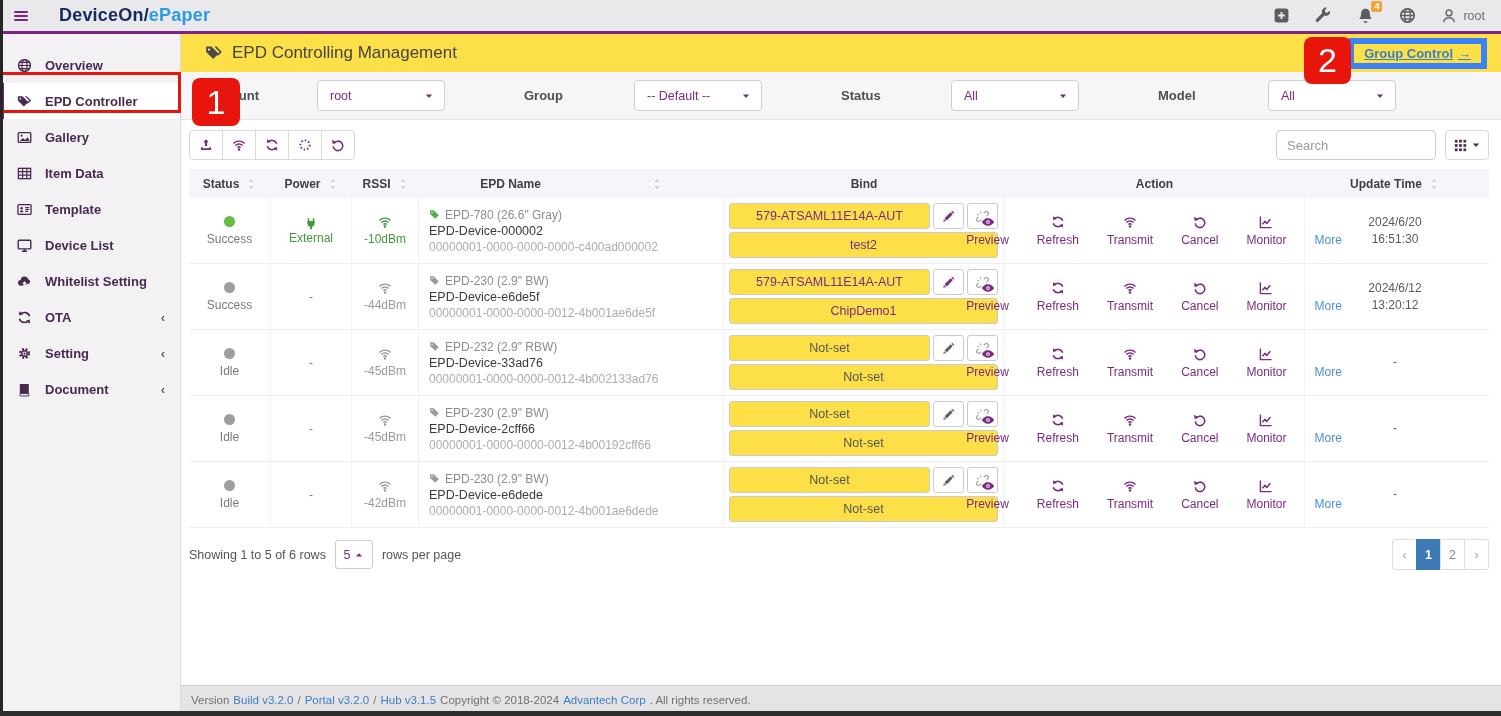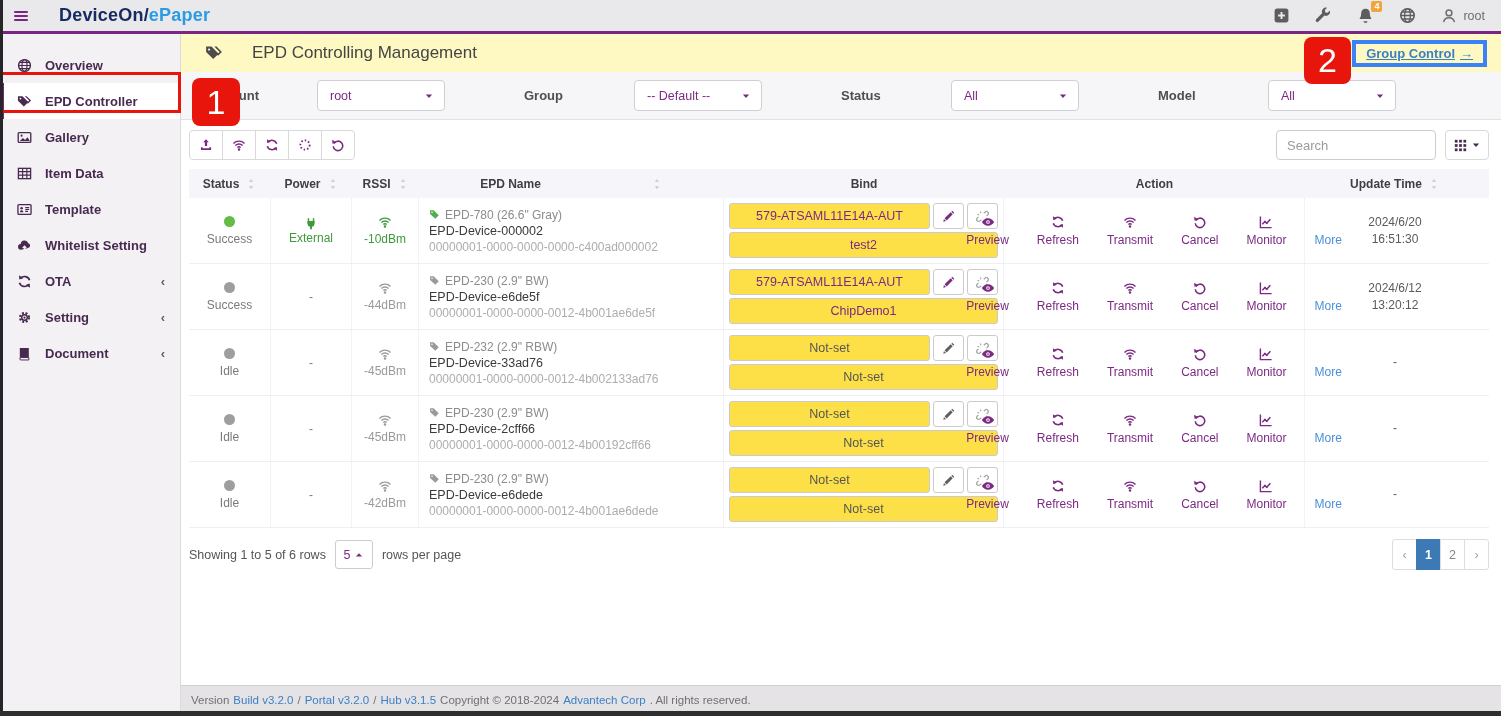--- a/index.html
+++ b/index.html
@@ -33,25 +33,25 @@
   .sidebar { width:181px; background:#f3f1f4; border-right:1px solid #dcdadd; padding-top:13px; flex:none; }
   .sitem { height:36px; display:flex; align-items:center; gap:13px; padding-left:17px;
            color:#482a50; font-size:13px; font-weight:600; cursor:pointer; }
   .sitem .i { color:#482a50; }
   .sitem.active { background:#fff; border-left:4px solid #7b2483; padding-left:13px; }
   .sitem .chev { margin-left:auto; margin-right:15px; color:#6a5570; }
 
   .content { flex:1; display:flex; flex-direction:column; background:#fff; position:relative; }
 
   
-  .pagehead { height:38px; background:#fef9c3; display:flex; align-items:center;
-              padding:0 14px 0 24px;gap:20px; }
+  .pagehead { height:38px; background:#fde047; display:flex; align-items:center;
+              padding:0 14px 0 24px; }
   .pagehead .i { color:#4c4c4c; margin-right:9px; }
   .ptitle { font-size:17px; color:#454545; }
-  .gc-wrap { margin-left:auto; border:4px solid #3b82f6; padding:2px 10px; background:transparent; }
+  .gc-wrap { margin-left:auto; border:6px solid #3b82f6; padding:2px 10px; background:transparent; }
   .gc-link { color:#3b7fc4; font-size:13px; font-weight:bold; text-decoration:underline; cursor:pointer;
              display:flex; align-items:center; gap:5px; }
 
   
   .filters { height:48px; background:#f6f5f7; border-bottom:1px solid #e2e1e3;
              display:grid; grid-template-columns:1fr 1fr 1fr 1fr; align-items:center; padding:0 26px; }
   .fgroup { display:flex; align-items:center; }
   .flabel { width:110px; font-size:13px; font-weight:bold; color:#4f4f4f; }
   .fselect { width:128px; height:31px; background:#fff; border:1px solid #cfcfd2; border-radius:4px;
              display:flex; align-items:center; padding:0 10px 0 12px; cursor:pointer; }
@@ -242,20 +242,29 @@
             <circle cx="4.9" cy="6.7" r="1.4" fill="currentColor"></circle>
             <path d="M3 10.9c.3-1.4 1.1-2 1.9-2s1.6.6 1.9 2z" fill="currentColor"></path>
             <path d="M8.8 6h4.2M8.8 8h4.2M8.8 10h3" stroke="currentColor" stroke-width="1.1"></path>
           </svg>
         </span>
       <span>Template</span>
     </div>
     <div class="sitem">
       <span class="i">
           <svg viewBox="0 0 16 16" xmlns="http://www.w3.org/2000/svg">
+            <rect x="1.3" y="2.4" width="13.4" height="9.2" rx="1" fill="none" stroke="currentColor" stroke-width="1.5"></rect>
+            <path d="M5.3 14.2h5.4M8 11.6v2.6" stroke="currentColor" stroke-width="1.5"></path>
+          </svg>
+        </span>
+      <span>Device List</span>
+    </div>
+    <div class="sitem">
+      <span class="i">
+          <svg viewBox="0 0 16 16" xmlns="http://www.w3.org/2000/svg">
             <path d="M4.4 12.6a3.1 3.1 0 0 1-.4-6.2 4.1 4.1 0 0 1 8-.9 2.6 2.6 0 0 1-.3 5.1z" fill="currentColor"></path>
             <path d="M8 13.8V8.9M6.1 10.7L8 8.7l1.9 2" stroke="#f3f1f4" stroke-width="1.3" fill="none"></path>
           </svg>
         </span>
       <span>Whitelist Setting</span>
     </div>
     <div class="sitem">
       <span class="i">
           <svg viewBox="0 0 16 16" xmlns="http://www.w3.org/2000/svg">
             <path d="M13.4 6.6A5.6 5.6 0 0 0 3.6 4.9" fill="none" stroke="currentColor" stroke-width="1.8"></path>

